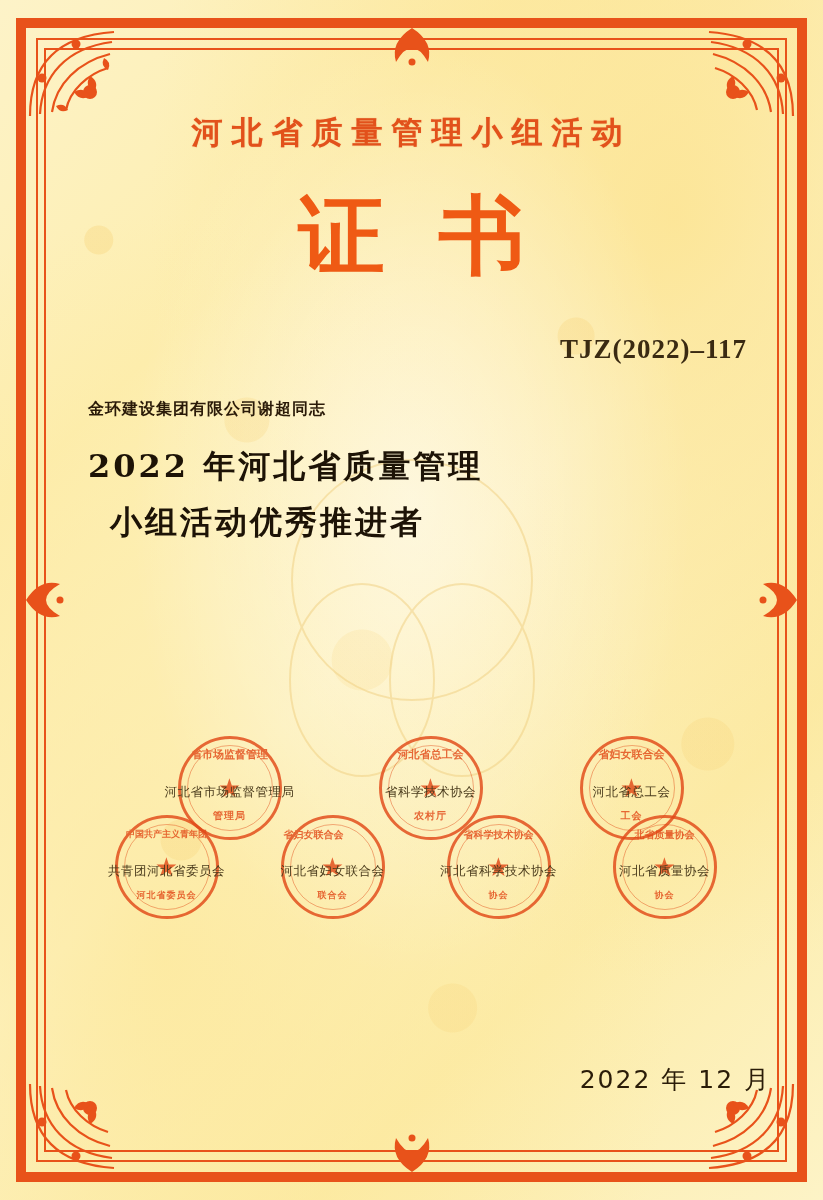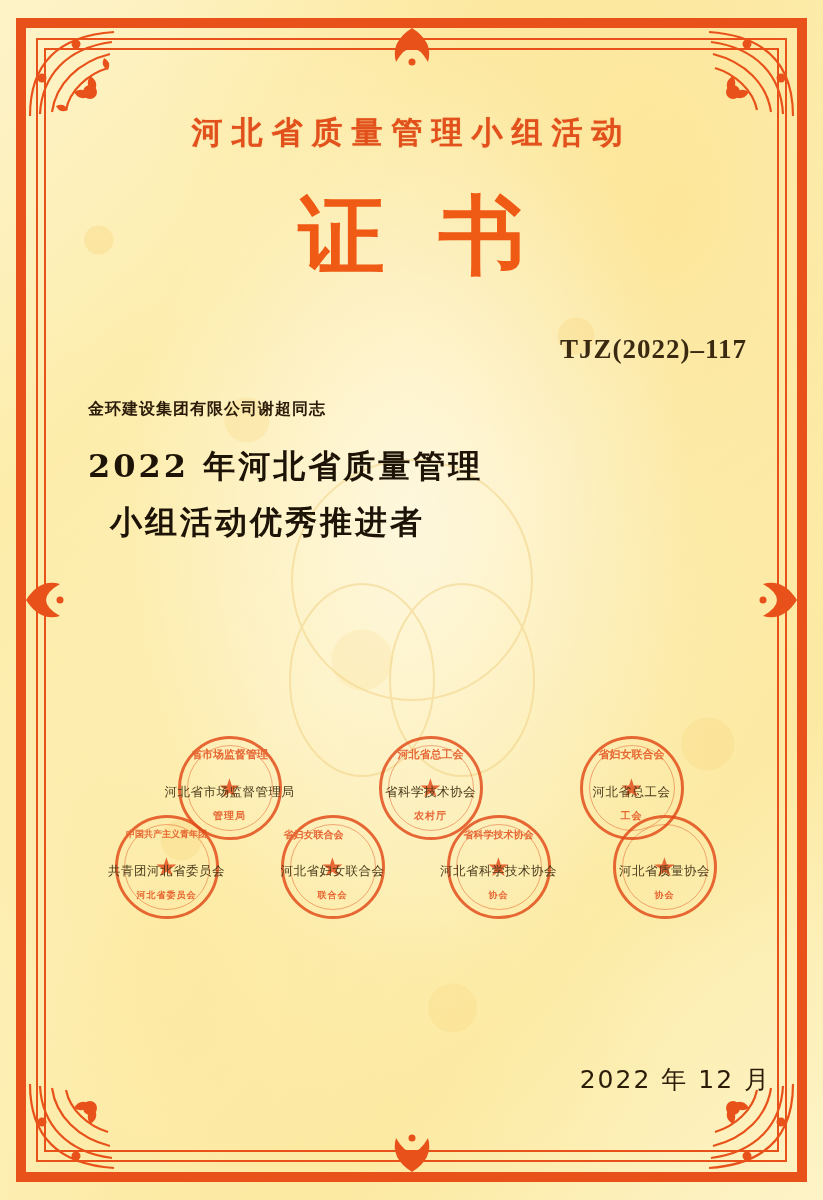--- a/index.html
+++ b/index.html
@@ -396,20 +396,21 @@
           <div class="arc" style="font-size:10px;color:#e24a18;font-weight:700;text-align:center;padding-top:11px;line-height:1.1;">省科学技术协会</div>
           <div class="star">★</div>
           <div class="btm" style="font-size:9px;">协会</div>
         </div>
         <div class="seal-caption">河北省科学技术协会</div>
       </div>
 
       <div class="seal-unit small">
         <div class="stamp">
           <div class="ring"></div>
+          <div class="arc" style="font-size:10px;color:#e24a18;font-weight:700;text-align:center;padding-top:11px;line-height:1.1;">北省质量协会</div>
           <div class="star">★</div>
           <div class="btm" style="font-size:9px;">协会</div>
         </div>
         <div class="seal-caption">河北省质量协会</div>
       </div>
 
     </div>
 
   </div>
 

